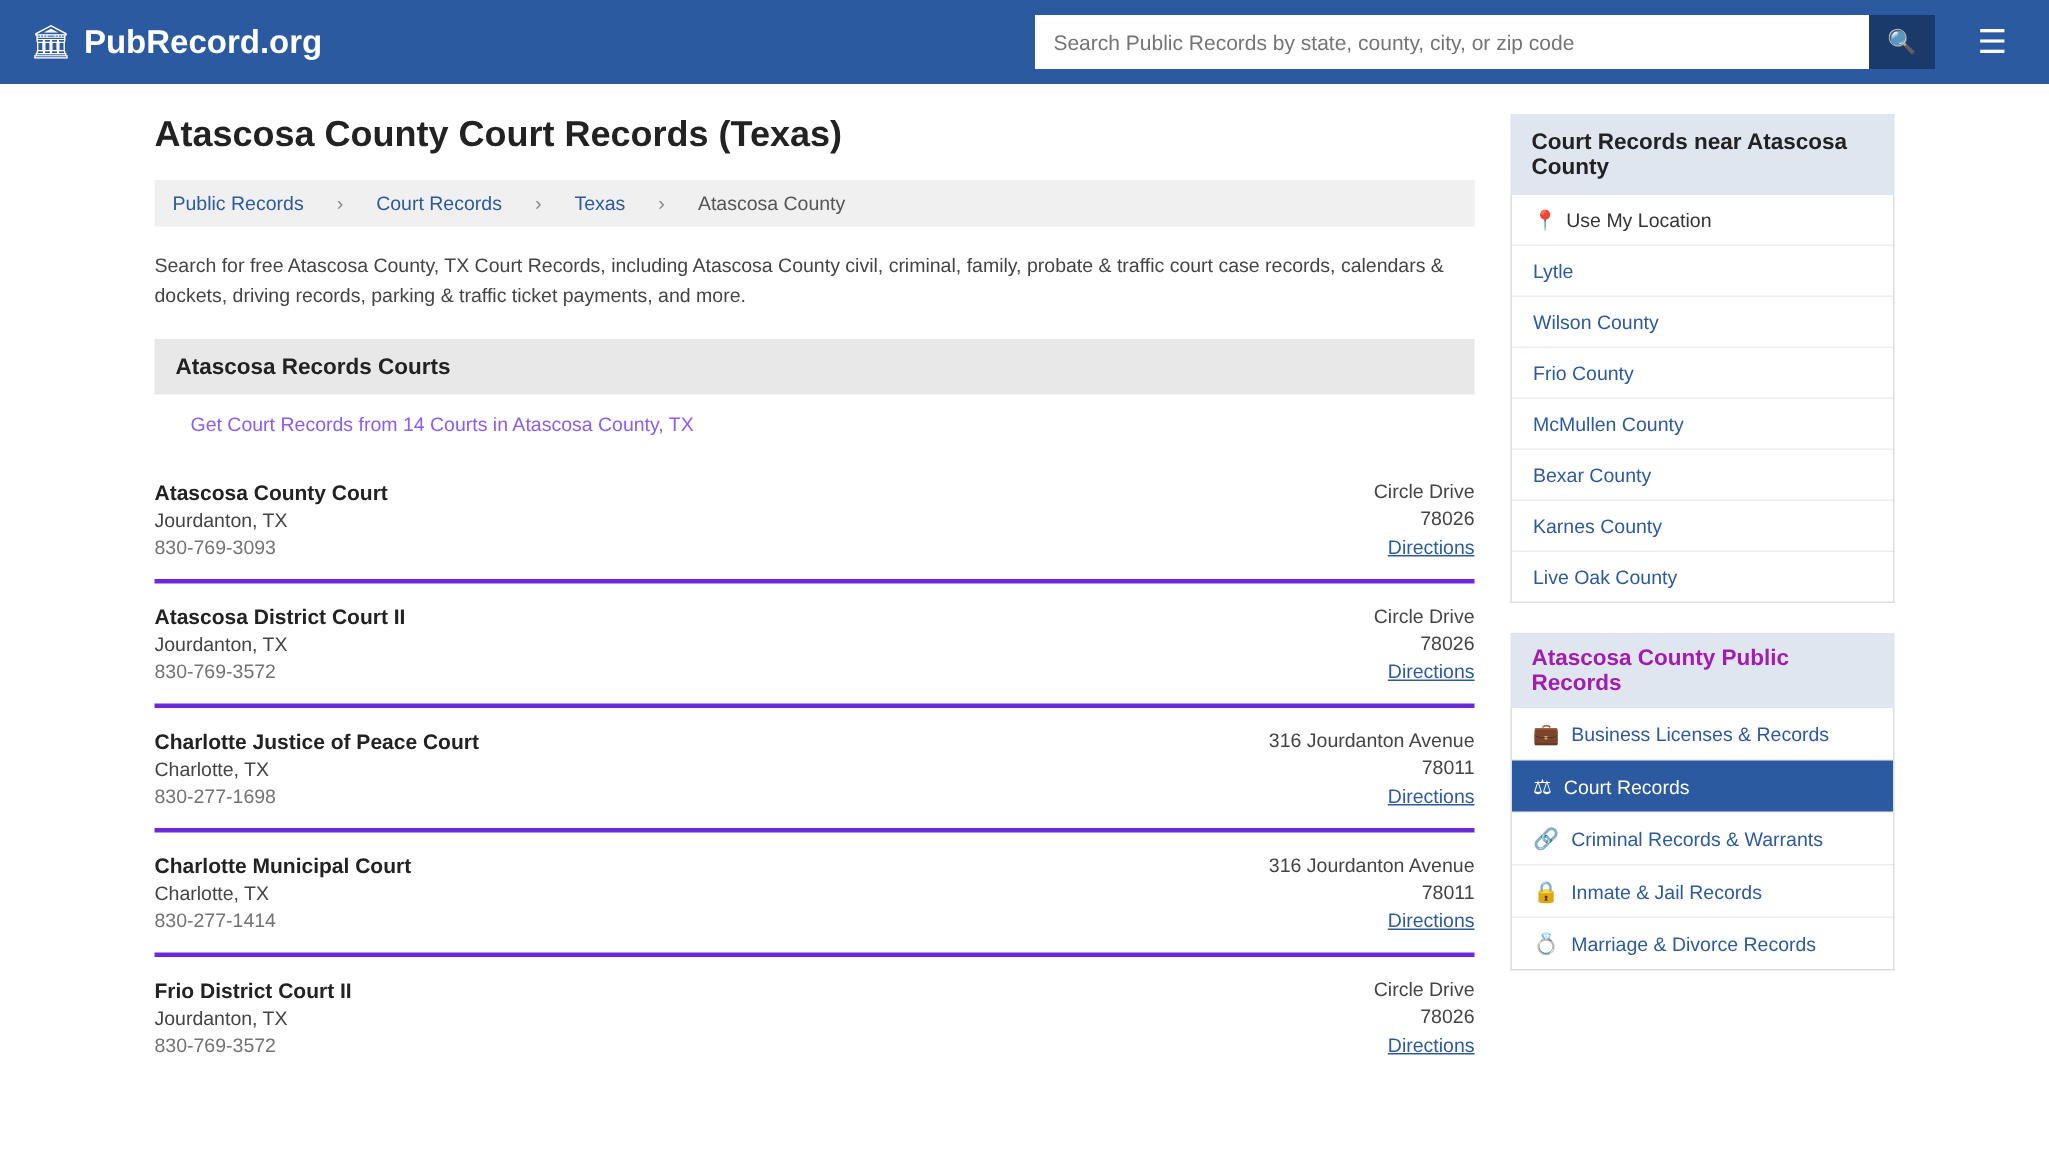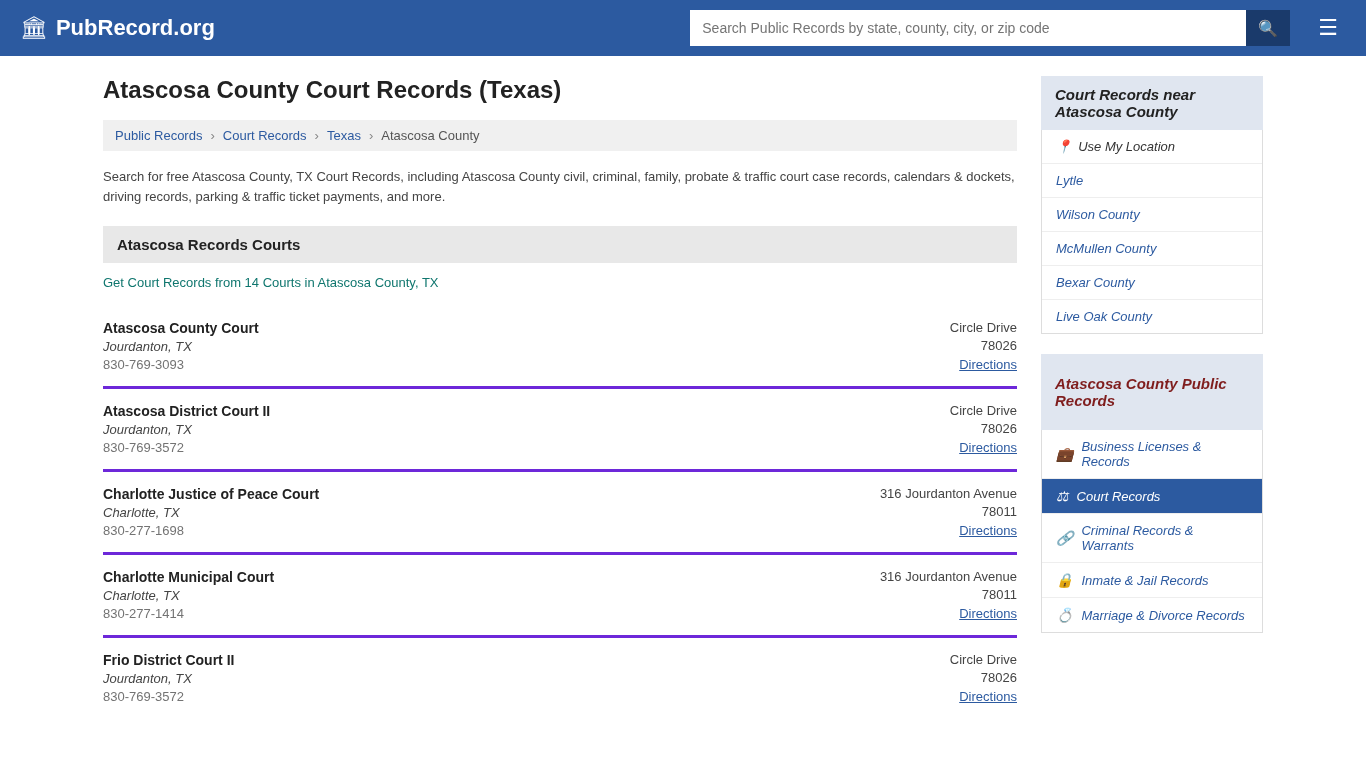--- a/index.html
+++ b/index.html
@@ -66,43 +66,42 @@
       max-width: 1200px;
       margin: 0 auto;
       padding: 20px 20px;
       display: flex;
       gap: 24px;
     }
     .content-area {
       flex: 1;
     }
     .sidebar {
-      width: 222px;
+      width: 256px;
       flex-shrink: 0;
-      font-style: italic;
     }
 
     
     .page-title {
       font-size: 24px;
       font-weight: bold;
       color: #222;
       margin-bottom: 16px;
     }
 
     
     .breadcrumb {
       background: #f0f0f0;
       padding: 8px 12px;
       font-size: 13px;
       color: #555;
       margin-bottom: 16px;
       display: flex;
       align-items: center;
-      gap: 8px;
+      gap: 22px;
     }
     .breadcrumb a {
       color: #2c5aa0;
       text-decoration: none;
     }
     .breadcrumb-sep { color: #888; }
 
     
     .description {
       font-size: 13px;
@@ -115,22 +114,23 @@
     .section-header {
       background: #e8e8e8;
       padding: 10px 14px;
       font-size: 15px;
       font-weight: bold;
       color: #222;
       margin-bottom: 12px;
     }
     .section-subtitle {
       font-size: 13px;
-      color: #0f766e;
+      color: #8b5cf6;
       margin-bottom: 16px;
+      margin-left: 24px;
     }
 
     
     .court-item {
       display: flex;
       justify-content: space-between;
       padding: 14px 0;
       border-bottom: 3px solid #6d28d9;
     }
     .court-item:last-child { border-bottom: none; }
@@ -138,21 +138,20 @@
     .court-name {
       font-weight: bold;
       font-size: 14px;
       color: #222;
       margin-bottom: 3px;
     }
     .court-city {
       font-size: 13px;
       color: #444;
       margin-bottom: 3px;
-      font-style: italic;
     }
     .court-phone {
       font-size: 13px;
       color: #737373;
     }
     .court-right {
       text-align: right;
     }
     .court-address {
       font-size: 13px;
@@ -199,24 +198,24 @@
     .sidebar-list li.use-location {
       color: #333;
     }
     .sidebar-list li.use-location .loc-icon {
       color: #cc0000;
     }
 
     
     .sidebar-records-section-title {
       background: #e0e6f0;
-      padding: 21px 14px;
+      padding: 8px 14px;
       font-size: 15px;
       font-weight: bold;
-      color: #7f1d1d;
+      color: #a21caf;
       margin-bottom: 0;
     }
     .sidebar-records-list {
       list-style: none;
       border: 1px solid #ddd;
       border-top: none;
     }
     .sidebar-records-list li {
       padding: 9px 14px;
       border-bottom: 1px solid #eee;
@@ -343,22 +342,24 @@
   <aside class="sidebar">
 
     <div class="sidebar-section-title">Court Records near Atascosa County</div>
     <ul class="sidebar-list" id="nearby-list">
       <li class="use-location">
         <span class="loc-icon">📍</span>
         <span>Use My Location</span>
       </li>
     <li>Lytle</li>
         <li>Wilson County</li>
+        <li>Frio County</li>
         <li>McMullen County</li>
         <li>Bexar County</li>
+        <li>Karnes County</li>
         <li>Live Oak County</li>
       </ul>
 
     <div class="sidebar-records-section-title">Atascosa County Public Records</div>
     <ul class="sidebar-records-list" id="public-records-list">
         <li>
           <span class="rec-icon">💼</span>
           <span>Business Licenses &amp; Records</span>
         </li>
         <li class="active">

